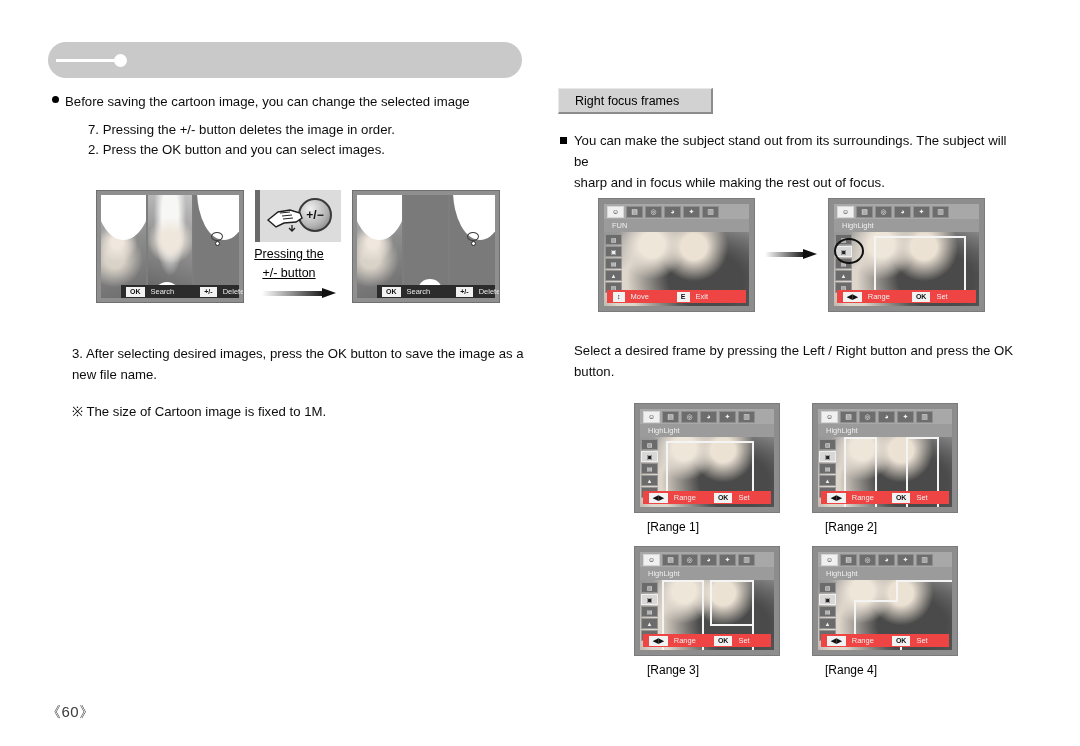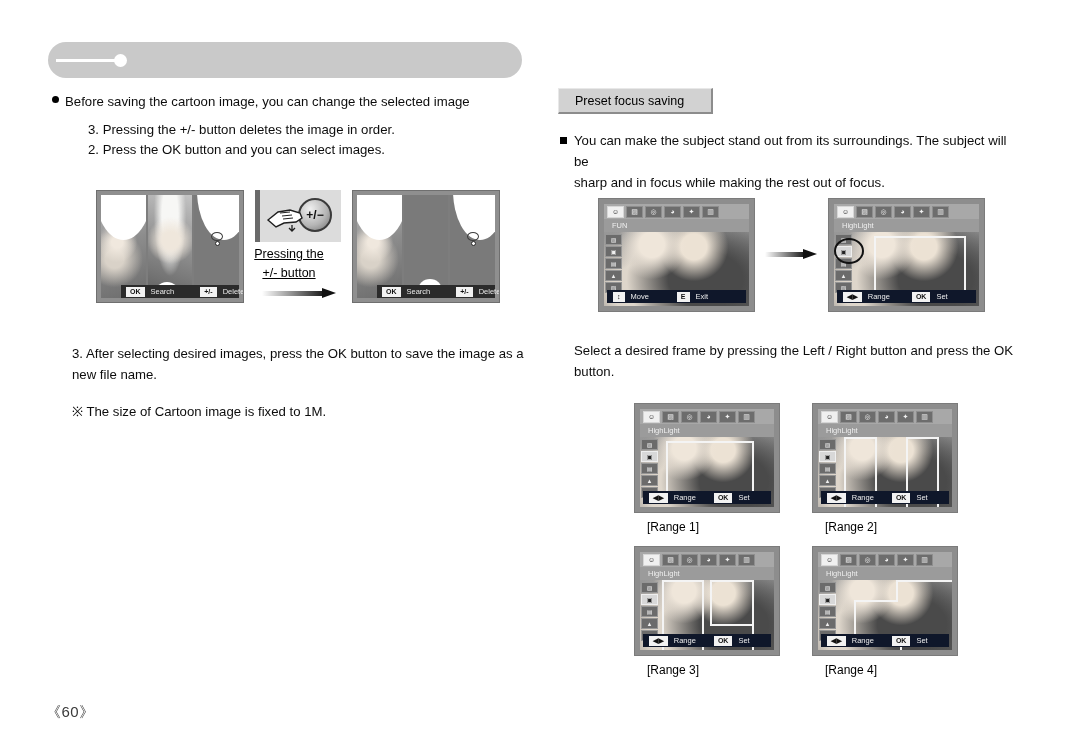--- a/index.html
+++ b/index.html
@@ -343,21 +343,21 @@
   }
   .cam-side-ico.sel {
     background: #d8d8d8;
     border-color: #efefef;
     color: #222;
   }
   .cam-bottombar {
     position: absolute;
     left: 3px; right: 3px; bottom: 3px;
     height: 13px;
-    background: #0f172a;
+    background: #ef4444;
     display: flex;
     align-items: center;
     color: #ededed;
     font-size: 7.5px;
   }
   .cam-key {
     background: #f2f2f2;
     color: #111;
     font-weight: bold;
     font-size: 7px;
@@ -405,21 +405,21 @@
 <div id="title-banner">
   <div id="title-lollipop">
     <div class="stick"></div>
     <div class="knob"></div>
   </div>
 </div>
 
 <div class="bullet-dot" style="left:52px; top:96px;"></div>
 <div class="body-text" style="left:65px; top:91px; width:470px;">Before saving the cartoon image, you can change the selected image</div>
 
-<div class="body-text" style="left:88px; top:119px; width:430px;">3. Pressing the +/- button deletes the image in order.</div>
+<div class="body-text" style="left:88px; top:119px; width:430px;">7. Pressing the +/- button deletes the image in order.</div>
 <div class="body-text" style="left:88px; top:139px; width:430px;">2. Press the OK button and you can select images.</div>
 
 <div class="filmstrip" style="left:96px; top:190px; width:148px; height:113px;">
   <div class="fs-inner">
     <div class="fs-cell">
       <div class="photo-a"></div>
       <div class="cloud-top"></div>
     </div>
     <div class="fs-cell">
       <div class="photo-b"></div>
@@ -475,21 +475,21 @@
     <span class="fs-key" style="margin-left:26px;">+/-</span>
     <span class="fs-lab">Delete</span>
   </div>
 </div>
 
 <div class="body-text" style="left:72px; top:343px; width:460px;">3. After selecting desired images, press the OK button to save the image as a
     new file name.</div>
 <div class="body-text" style="left:72px; top:401px; width:460px;">※ The size of Cartoon image is fixed to 1M.</div>
 
 <div id="preset-tab">
-  <span>Preset focus saving</span>
+  <span>Right focus frames</span>
 </div>
 
 <div class="bullet-square" style="left:560px; top:137px;"></div>
 <div class="body-text" style="left:574px; top:130px; width:450px;">You can make the subject stand out from its surroundings. The subject will be
 sharp and in focus while making the rest out of focus.</div>
 
 <div class="cam" style="left:598px; top:198px; width:157px; height:114px;">
   <div class="cam-inner">
     <div class="cam-photo"></div>
     <div class="cam-iconbar">

